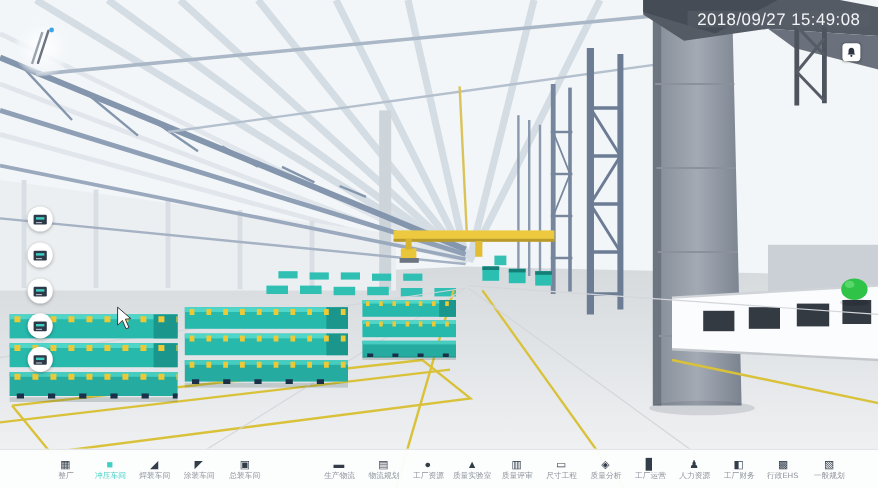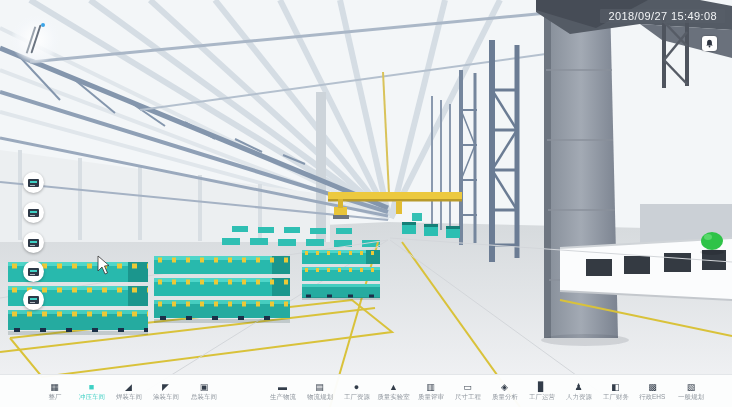--- a/index.html
+++ b/index.html
@@ -1,21 +1,21 @@
 <!DOCTYPE html>
 <html><head>
 <meta charset="utf-8">
 <style>
   html,body{margin:0;padding:0;background:#222;}
   .stage{position:relative;width:732px;height:407px;overflow:hidden;
          font-family:"Liberation Sans","DejaVu Sans",sans-serif;background:#eef0f2;}
   .scene{position:absolute;inset:0;display:block;}
 
   
-  .timestamp{position:absolute;top:9px;right:7px;font-size:11px;line-height:10px;color:#f2f4f6;
+  .timestamp{position:absolute;top:9px;right:7px;font-size:14px;line-height:10px;color:#f2f4f6;
              background:rgba(88,95,105,.60);padding:2px 8px;border-radius:1px;letter-spacing:.4px;}
   
   .bell-btn{position:absolute;top:36px;right:15px;width:15px;height:15px;background:#fff;border-radius:3px;
             display:flex;align-items:center;justify-content:center;box-shadow:0 0 2px rgba(0,0,0,.35);cursor:pointer;}
   
   .compass{position:absolute;top:15px;left:11px;width:49px;height:49px;border-radius:50%;cursor:pointer;
            background:radial-gradient(circle,rgba(255,255,255,.95) 0%,rgba(244,247,250,.75) 55%,rgba(244,247,250,0) 72%);}
   .compass .needle{position:absolute;left:24px;top:9px;width:2px;height:30px;background:#6b7480;transform:rotate(18deg);border-radius:1px;}
   .compass .needle2{position:absolute;left:19px;top:11px;width:2px;height:28px;background:#9aa3ad;transform:rotate(18deg);}
   .compass .dot{position:absolute;left:30px;top:8px;width:4px;height:4px;border-radius:50%;background:#3aa4e8;}

